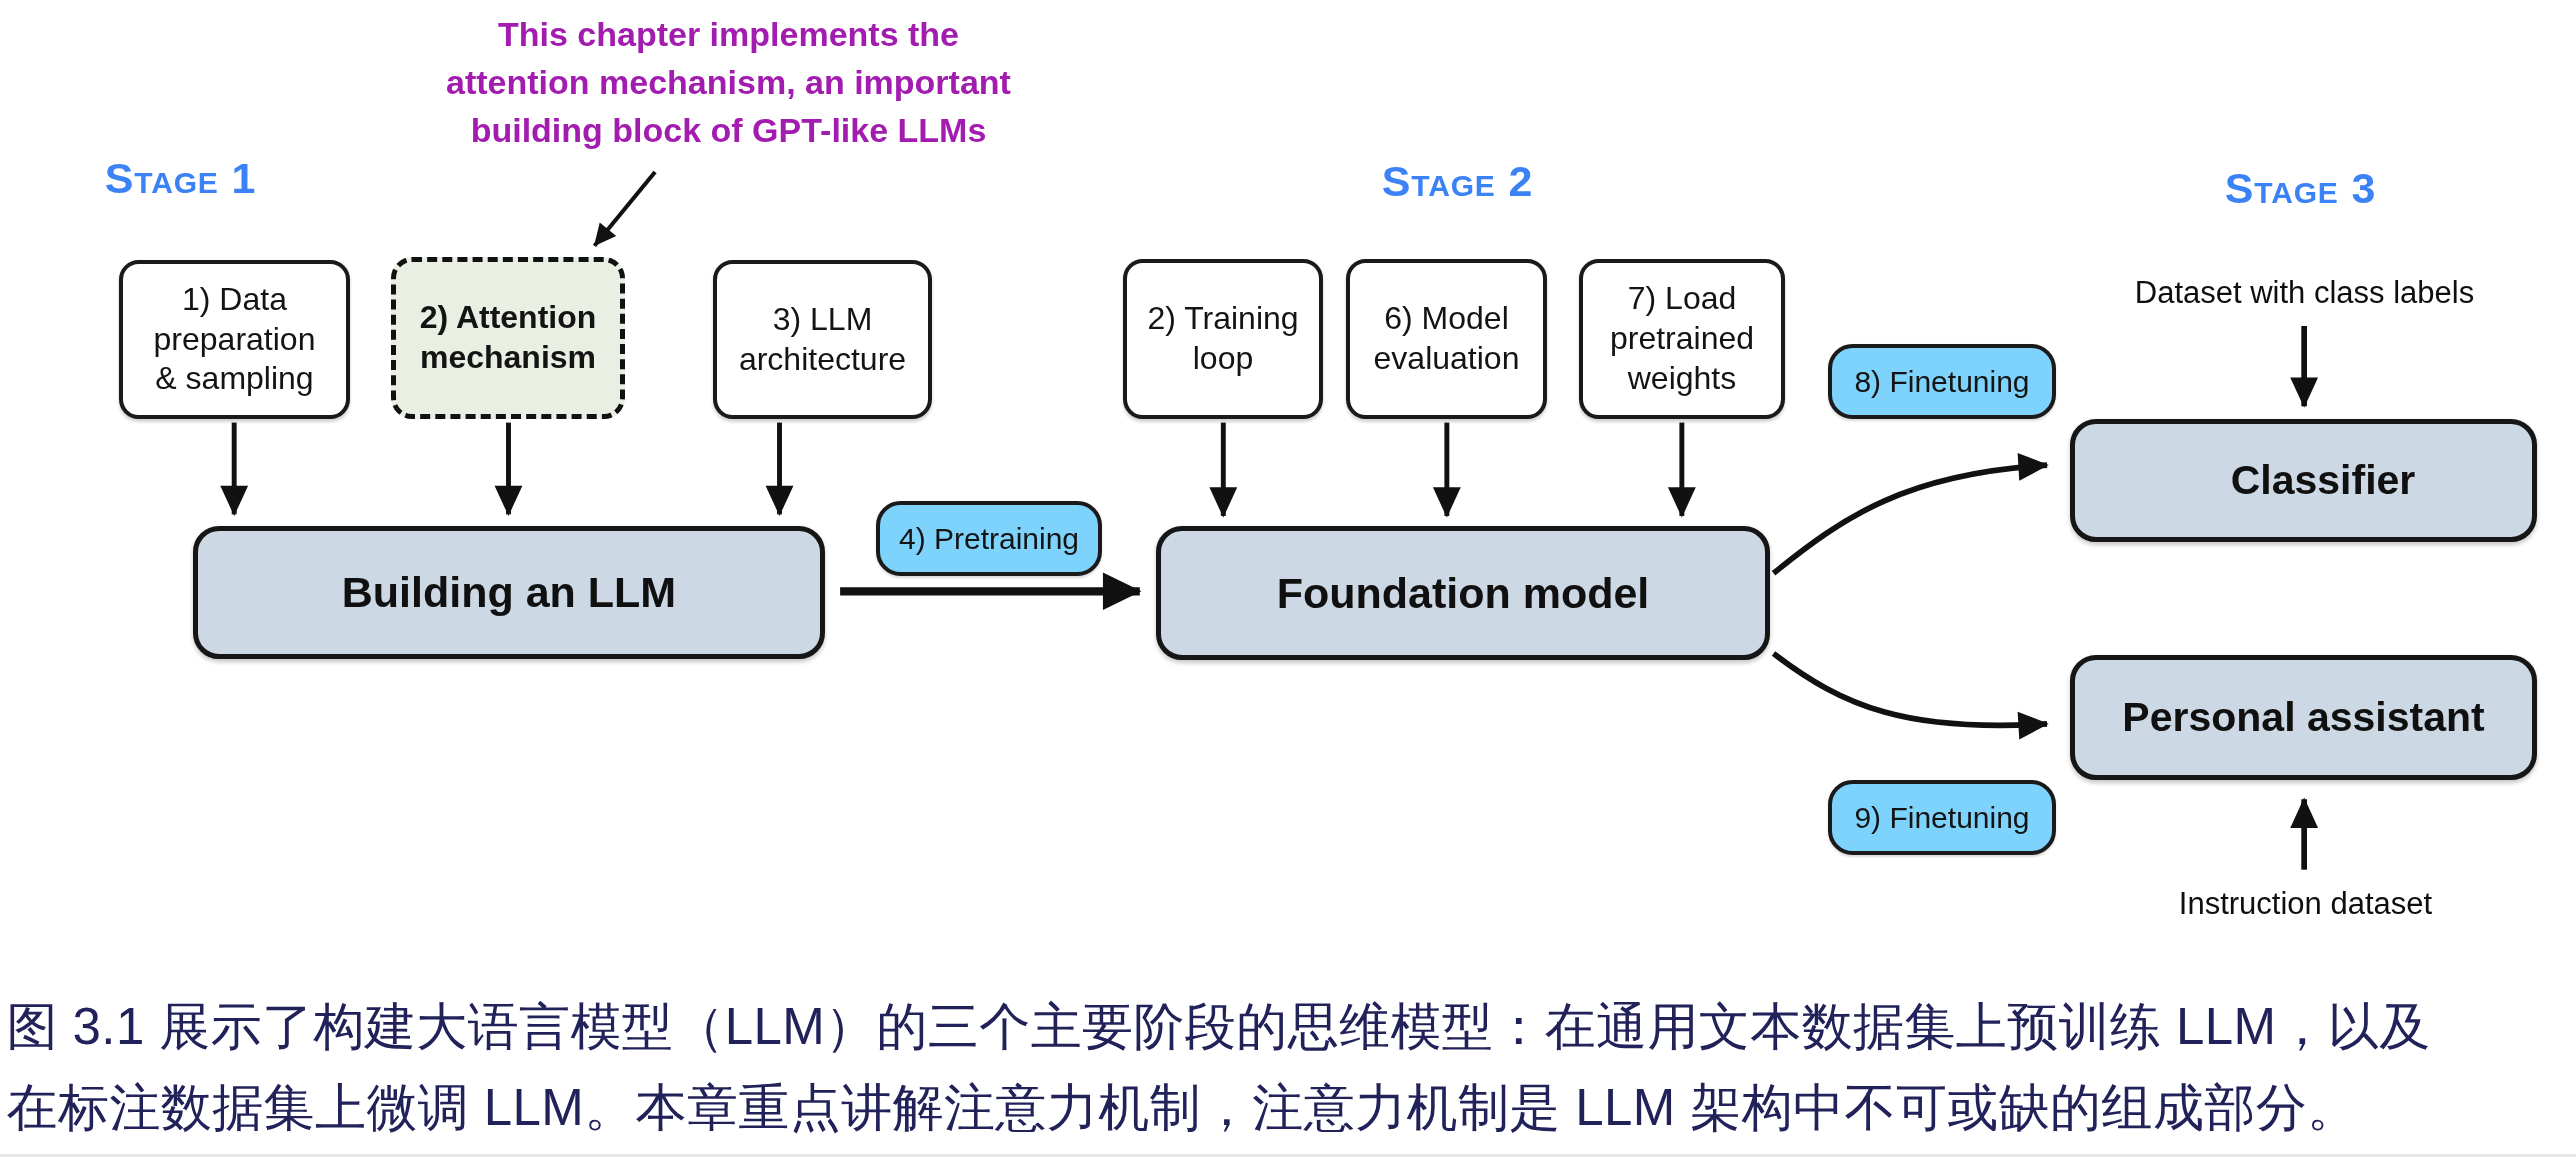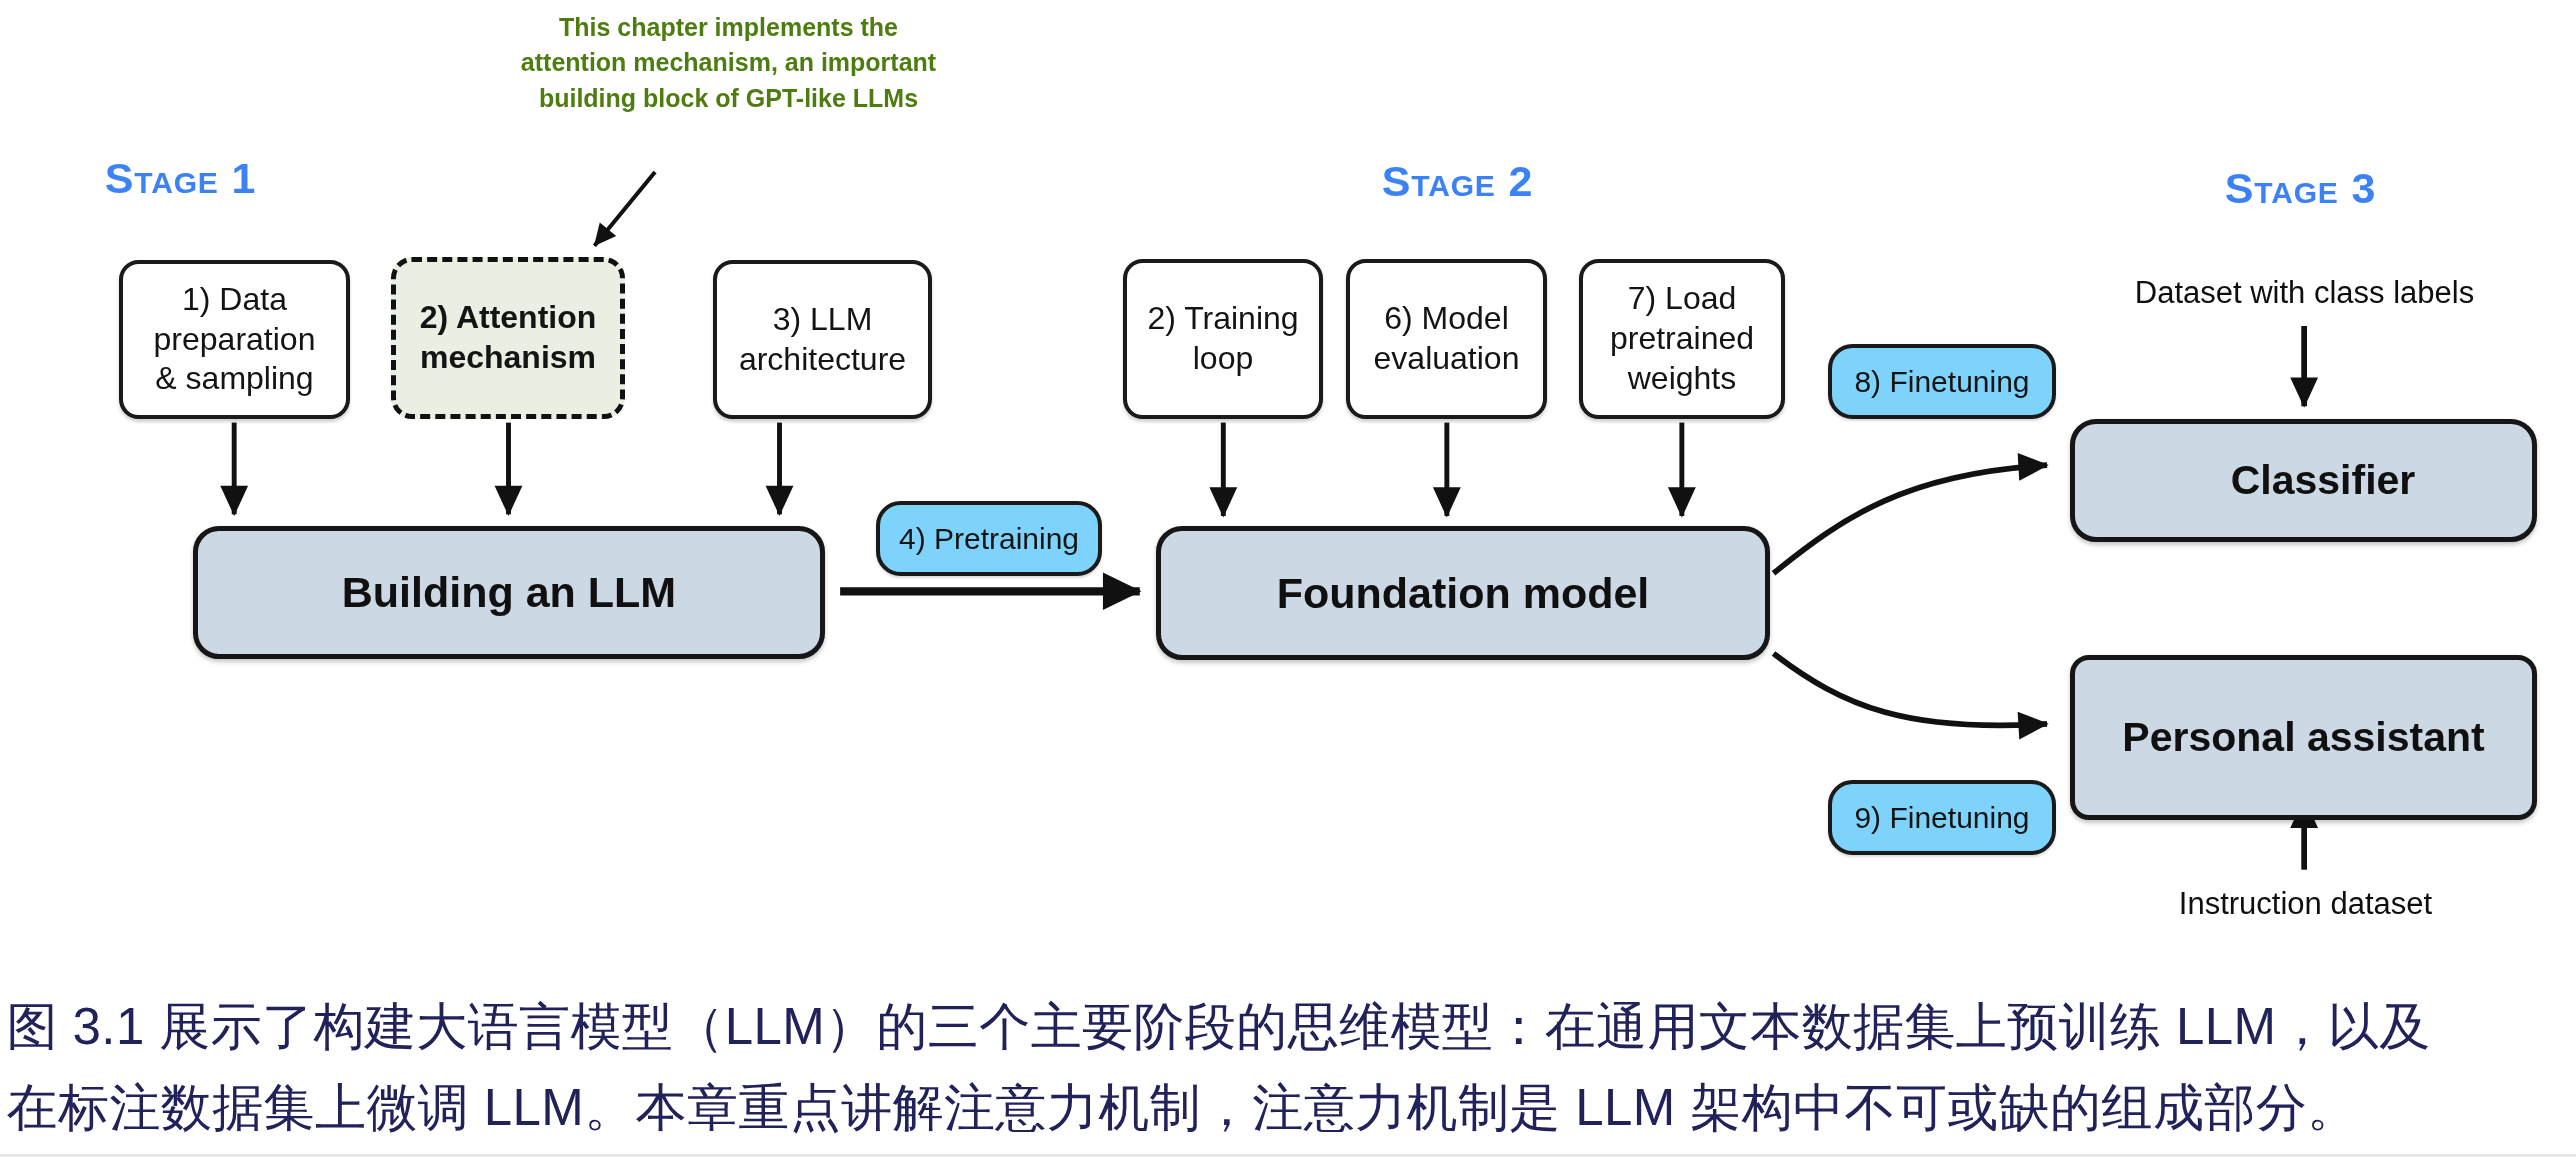--- a/index.html
+++ b/index.html
@@ -23,23 +23,23 @@
   }
   .stage-title {
     font-weight: bold;
     font-variant: small-caps;
     font-size: 43px;
     letter-spacing: 0.8px;
     color: #3b82f6;
   }
   .annotation {
     font-weight: bold;
-    font-size: 25px;
+    font-size: 34px;
     line-height: 1.42;
-    color: #4d7c0f;
+    color: #a21caf;
     text-align: center;
   }
   .small-box {
     border: 4.1px solid #1a1a1a;
     border-radius: 19.7px;
     background: #ffffff;
     font-size: 32px;
     line-height: 1.24;
     color: #141414;
     box-shadow: 0 2.5px 3.3px rgba(0,0,0,0.18);
@@ -159,21 +159,21 @@
 weights</div>
 
   <div class="abs center big-box" style="left:1156px; top:526px; width:614px; height:134px;">Foundation model</div>
 
   <div class="abs side-label" style="left:2063px; top:275px; width:483px;">Dataset with class labels</div>
 
   <div class="abs center label-box" style="left:1828px; top:344px; width:228px; height:75px;">8) Finetuning</div>
 
   <div class="abs center big-box" style="left:2070px; top:419px; width:467px; height:123px; font-size:41px;padding-left:39px;">Classifier</div>
 
-  <div class="abs center big-box" style="left:2070px; top:655px; width:467px; height:165px; font-size:41px;border-radius:19px;">Personal assistant</div>
+  <div class="abs center big-box" style="left:2070px; top:655px; width:467px; height:125px; font-size:41px;">Personal assistant</div>
 
   <div class="abs center label-box" style="left:1828px; top:780px; width:228px; height:75px;">9) Finetuning</div>
 
   <div class="abs side-label" style="left:2072px; top:886px; width:467px;">Instruction dataset</div>
 
   <div class="abs caption pre" style="left:6.6px; top:987px; width:2565px;">图 3.1 展示了构建大语言模型（LLM）的三个主要阶段的思维模型：在通用文本数据集上预训练 LLM，以及
 在标注数据集上微调 LLM。本章重点讲解注意力机制，注意力机制是 LLM 架构中不可或缺的组成部分。</div>
 
   <div class="bottom-rule"></div>
 </div>

